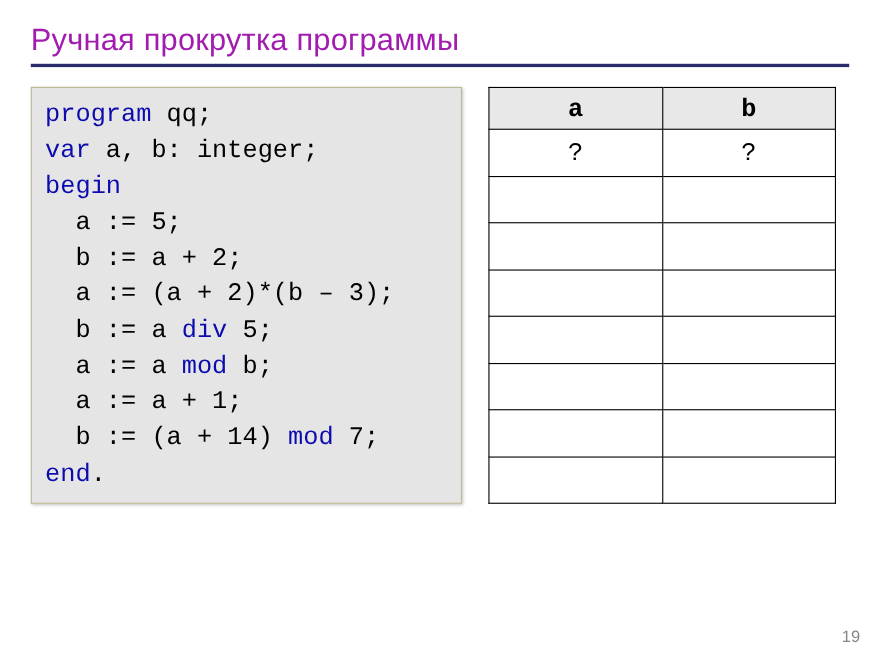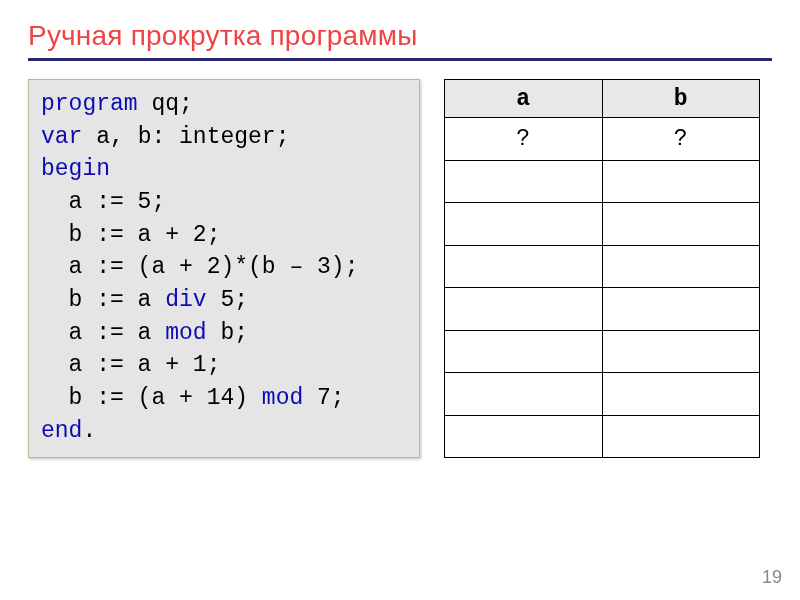--- a/index.html
+++ b/index.html
@@ -13,21 +13,21 @@
     color: #000;
   }
   .slide {
     width: 800px;
     height: 600px;
     position: relative;
     padding: 20px 28px;
   }
   .title {
     font-size: 28px;
-    color: #ef4444;
+    color: #a21caf;
     padding-bottom: 6px;
     border-bottom: 3px solid #2a2a6a;
     margin-bottom: 18px;
     letter-spacing: 0.2px;
   }
   .content {
     display: flex;
     gap: 24px;
   }
   .code-box {
@@ -56,21 +56,21 @@
     padding: 0;
   }
   .trace-table th {
     background: #e8e8e8;
     font-weight: bold;
   }
   .page-num {
     position: absolute;
     right: 18px;
     bottom: 12px;
-    font-size: 18px;
+    font-size: 15px;
     color: #888;
   }
 </style>
 </head>
 <body>
 
 <div class="slide">
 
   <div class="title">Ручная прокрутка программы</div>
 

